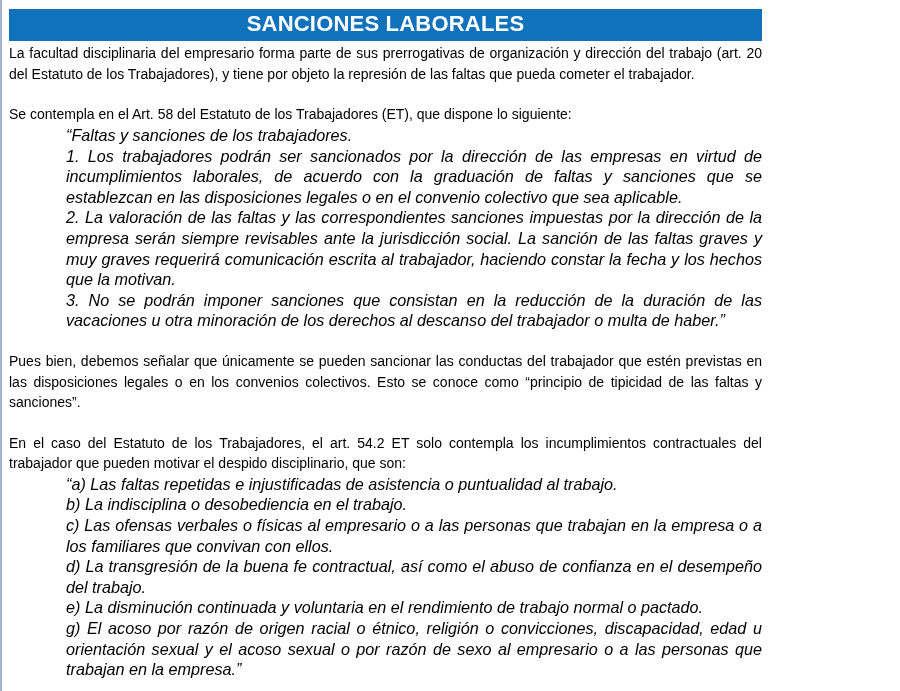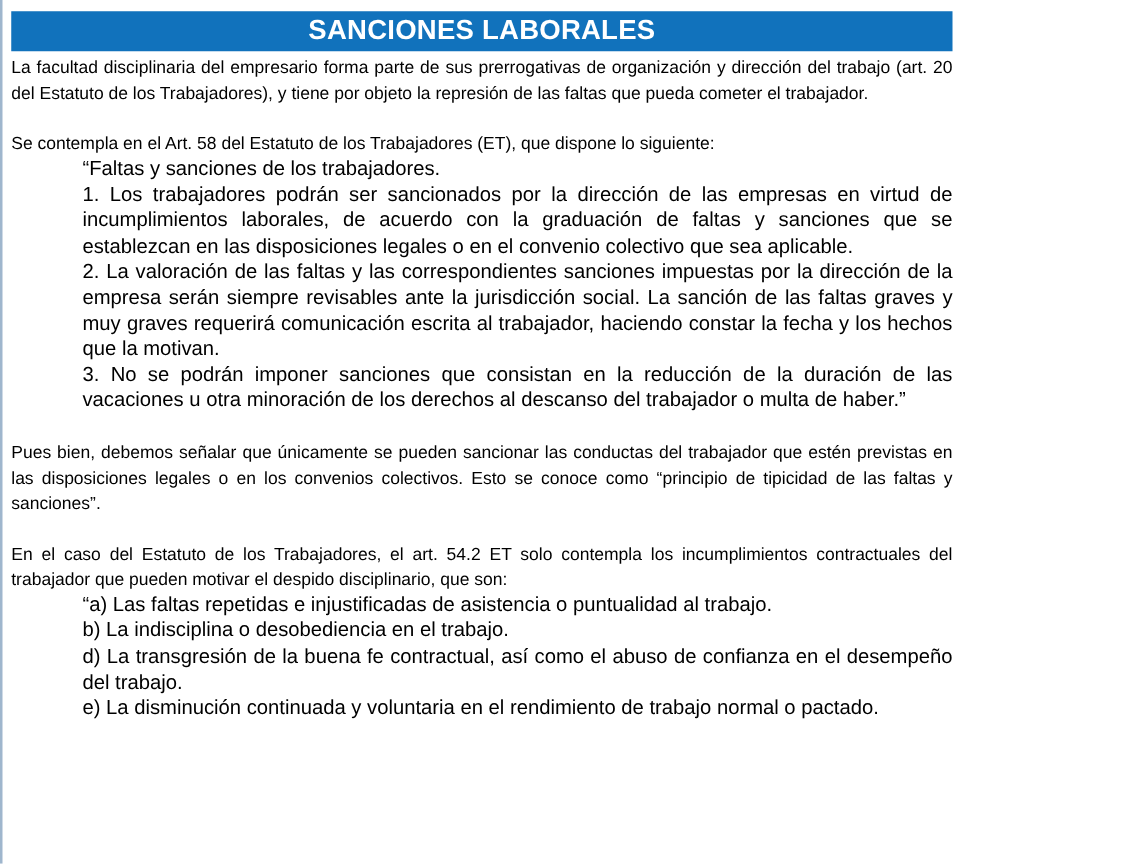--- a/index.html
+++ b/index.html
@@ -54,20 +54,21 @@
   }
   .para {
     margin-top: 0;
   }
   .gap {
     height: 20px;
   }
 
   .quote {
     margin-left: 57px;
+    font-style: italic;
     font-size: 16.2px;
     line-height: 20.6px;
     text-align: justify;
     text-justify: inter-word;
   }
 
   b, strong {
     font-weight: normal;
   }
 
@@ -99,17 +100,19 @@
     <div class="gap"></div>
 
     <p class="para"><span>Pues bien, debemos señalar que únicamente se pueden sancionar las conductas del trabajador que estén previstas en las disposiciones legales o en los convenios colectivos. Esto se conoce como “</span><b>principio de tipicidad de las faltas y sanciones</b><span>”.</span></p>
 
     <div class="gap"></div>
 
     <p class="para"><span>En el caso del Estatuto de los Trabajadores, el art. </span><b>54.2 ET</b><span> solo contempla los incumplimientos contractuales del trabajador que pueden motivar el </span><b>despido disciplinario</b><span>, que son:</span></p>
 
     <p class="quote noj">“a) Las faltas repetidas e injustificadas de asistencia o puntualidad al trabajo.</p>
     <p class="quote noj">b) La indisciplina o desobediencia en el trabajo.</p>
+    <p class="quote">c) Las ofensas verbales o físicas al empresario o a las personas que trabajan en la empresa o a los familiares que convivan con ellos.</p>
     <p class="quote">d) La transgresión de la buena fe contractual, así como el abuso de confianza en el desempeño del trabajo.</p>
     <p class="quote noj">e) La disminución continuada y voluntaria en el rendimiento de trabajo normal o pactado.</p>
+    <p class="quote">g) El acoso por razón de origen racial o étnico, religión o convicciones, discapacidad, edad u orientación sexual y el acoso sexual o por razón de sexo al empresario o a las personas que trabajan en la empresa.”</p>
 
   </div>
 </div>
 
 </body></html>

